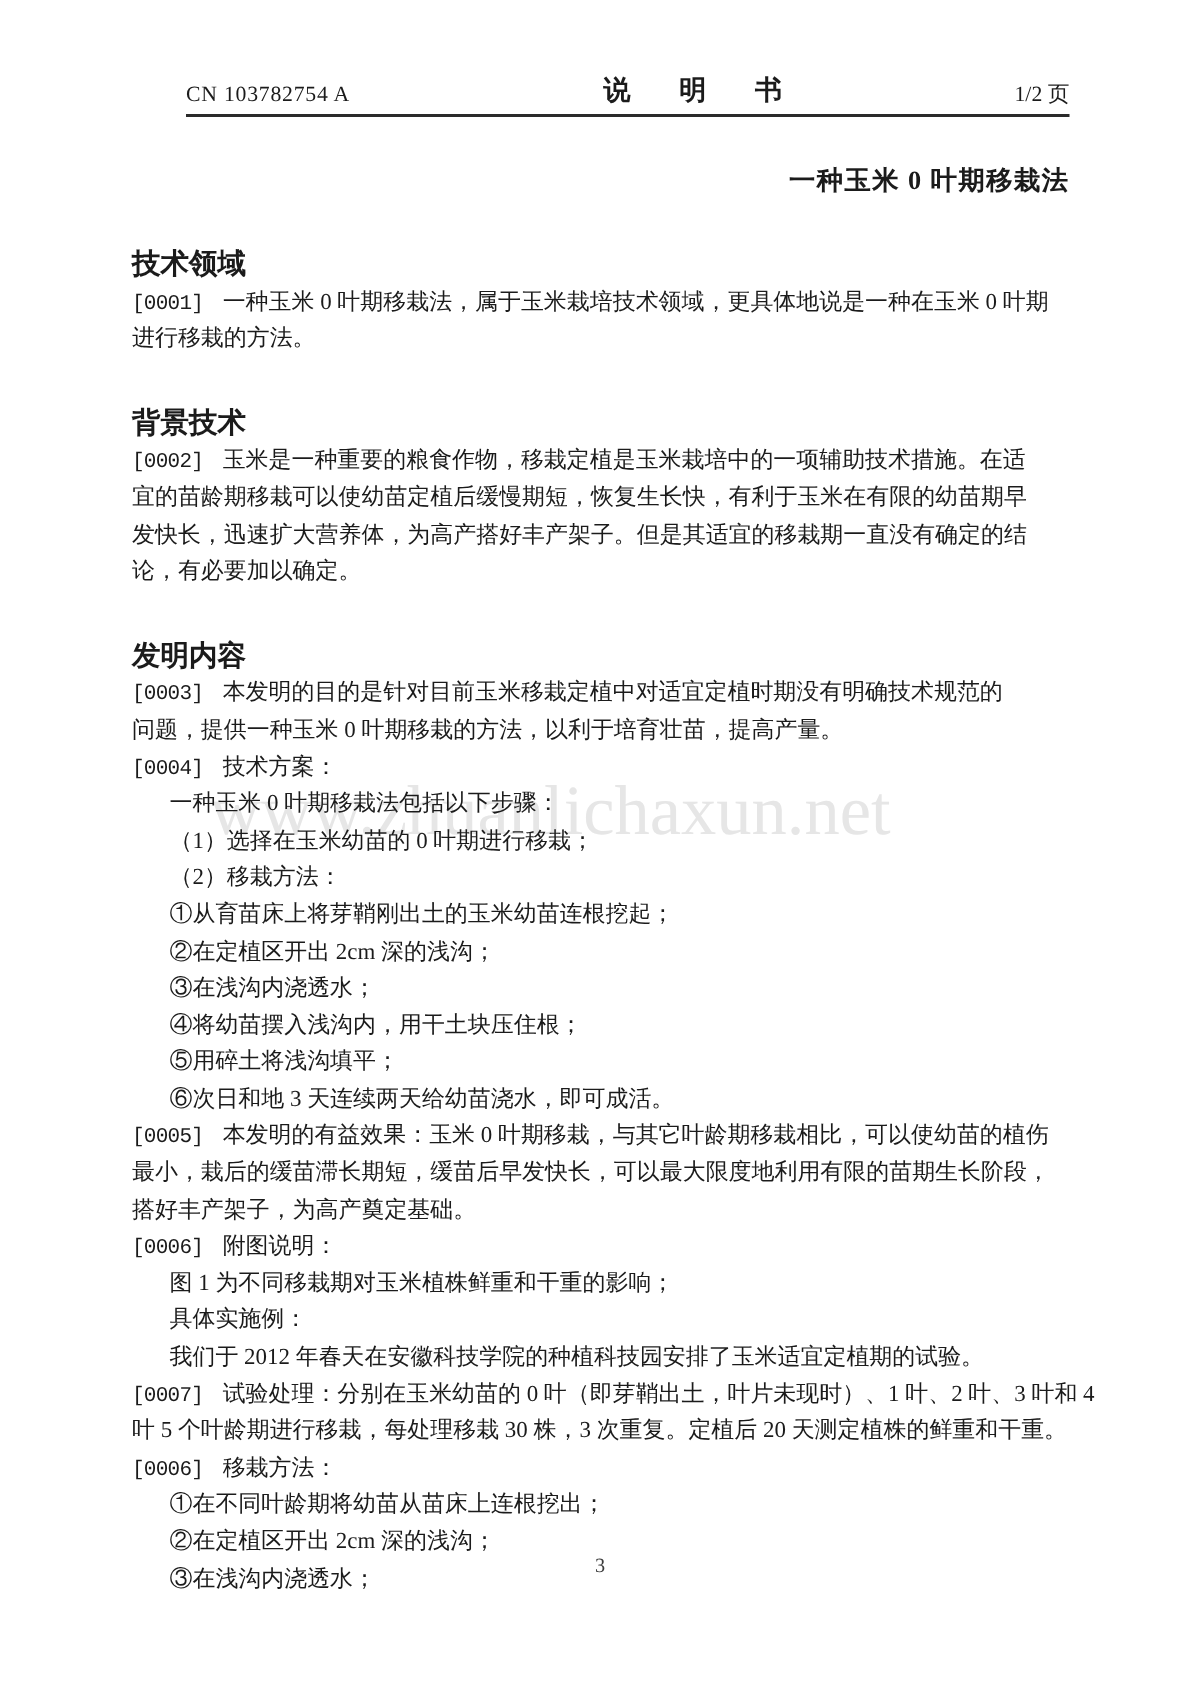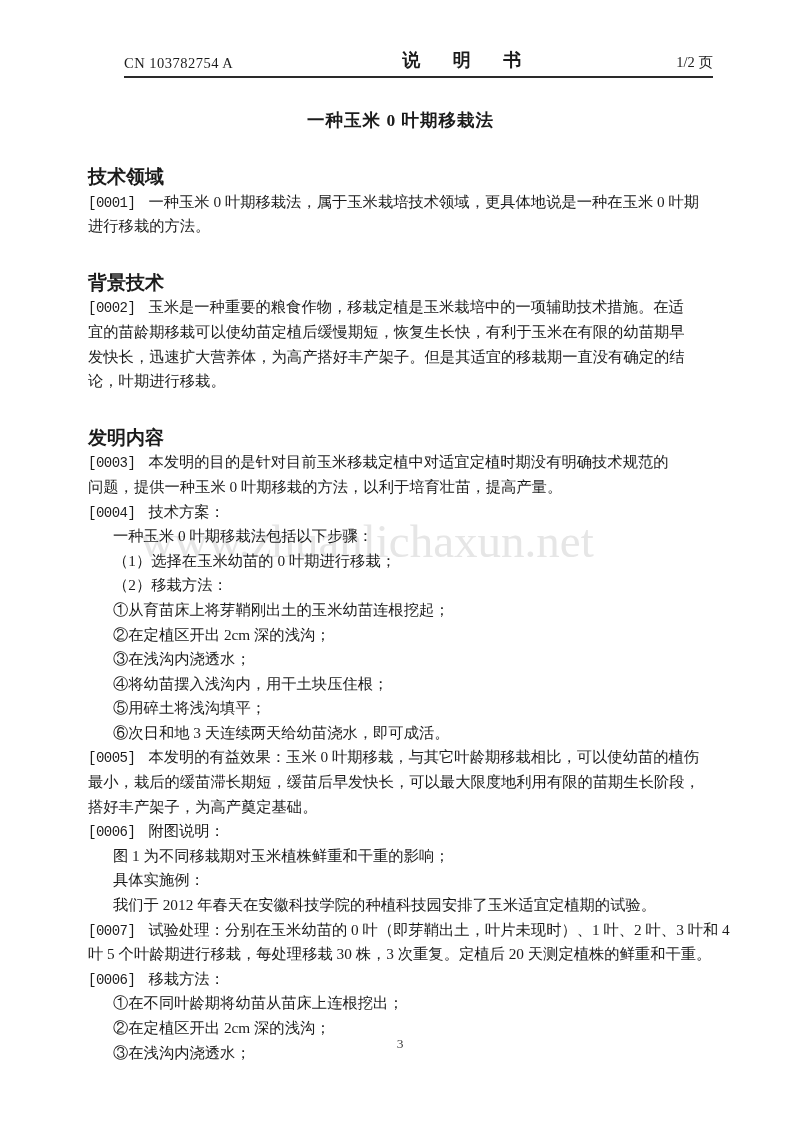--- a/index.html
+++ b/index.html
@@ -46,21 +46,21 @@
     white-space: nowrap;
     transform: translateX(7px);
   }
   .header-right {
     font-size: 14.5px;
     white-space: nowrap;
   }
   
   .doc-title {
     margin-top: 30px;
-    text-align: center;
+    text-align: right;
     font-size: 17.5px;
     font-weight: bold;
     letter-spacing: 1px;
   }
   
   .doc-body {
     margin-top: 33px;
     font-size: 15.3px;
     position: relative;
     z-index: 2;
@@ -125,21 +125,21 @@
     <div class="doc-title">一种玉米 0 叶期移栽法</div>
 
     <div class="doc-body">
         <div class="line heading"><span>技术领域</span></div>
         <div class="line tagline"><span class="tag">[0001]</span><span>一种玉米 0 叶期移栽法，属于玉米栽培技术领域，更具体地说是一种在玉米 0 叶期</span></div>
         <div class="line cont"><span>进行移栽的方法。</span></div>
         <div class="line heading"><span>背景技术</span></div>
         <div class="line tagline"><span class="tag">[0002]</span><span>玉米是一种重要的粮食作物，移栽定植是玉米栽培中的一项辅助技术措施。在适</span></div>
         <div class="line cont"><span>宜的苗龄期移栽可以使幼苗定植后缓慢期短，恢复生长快，有利于玉米在有限的幼苗期早</span></div>
         <div class="line cont"><span>发快长，迅速扩大营养体，为高产搭好丰产架子。但是其适宜的移栽期一直没有确定的结</span></div>
-        <div class="line cont"><span>论，叶期进行移栽。</span></div>
+        <div class="line cont"><span>论，有必要加以确定。</span></div>
         <div class="line heading"><span>发明内容</span></div>
         <div class="line tagline"><span class="tag">[0003]</span><span>本发明的目的是针对目前玉米移栽定植中对适宜定植时期没有明确技术规范的</span></div>
         <div class="line cont"><span>问题，提供一种玉米 0 叶期移栽的方法，以利于培育壮苗，提高产量。</span></div>
         <div class="line tagline"><span class="tag">[0004]</span><span>技术方案：</span></div>
         <div class="line indent"><span>一种玉米 0 叶期移栽法包括以下步骤：</span></div>
         <div class="line indent"><span>（1）选择在玉米幼苗的 0 叶期进行移栽；</span></div>
         <div class="line indent"><span>（2）移栽方法：</span></div>
         <div class="line indent"><span>①从育苗床上将芽鞘刚出土的玉米幼苗连根挖起；</span></div>
         <div class="line indent"><span>②在定植区开出 2cm 深的浅沟；</span></div>
         <div class="line indent"><span>③在浅沟内浇透水；</span></div>

